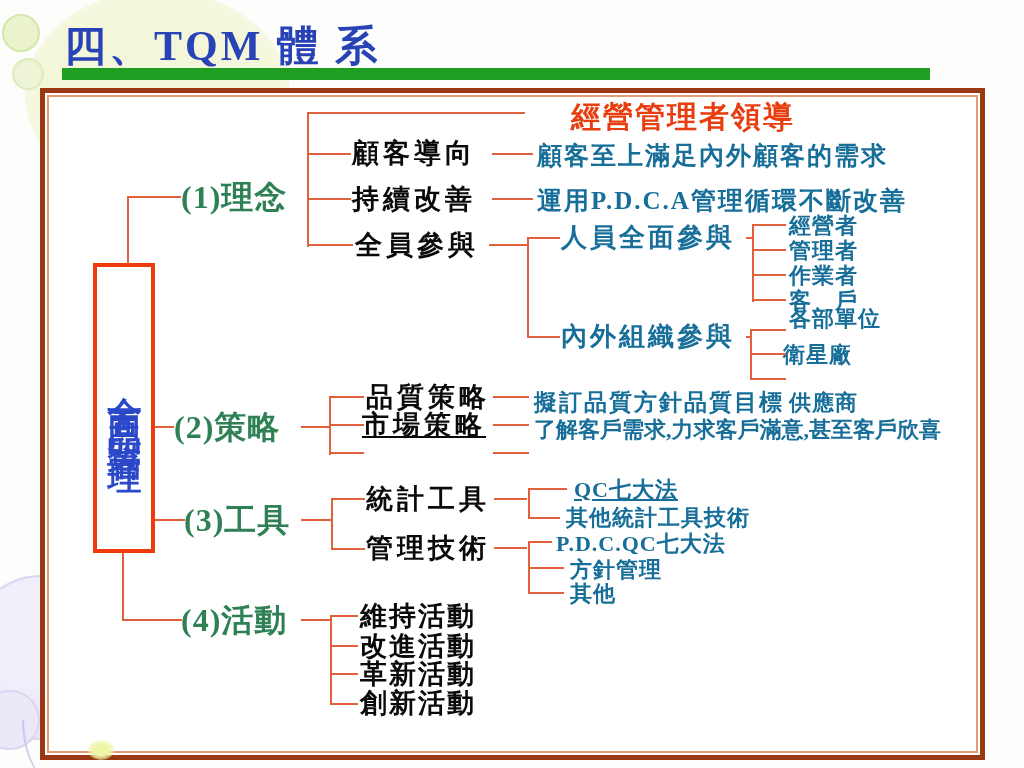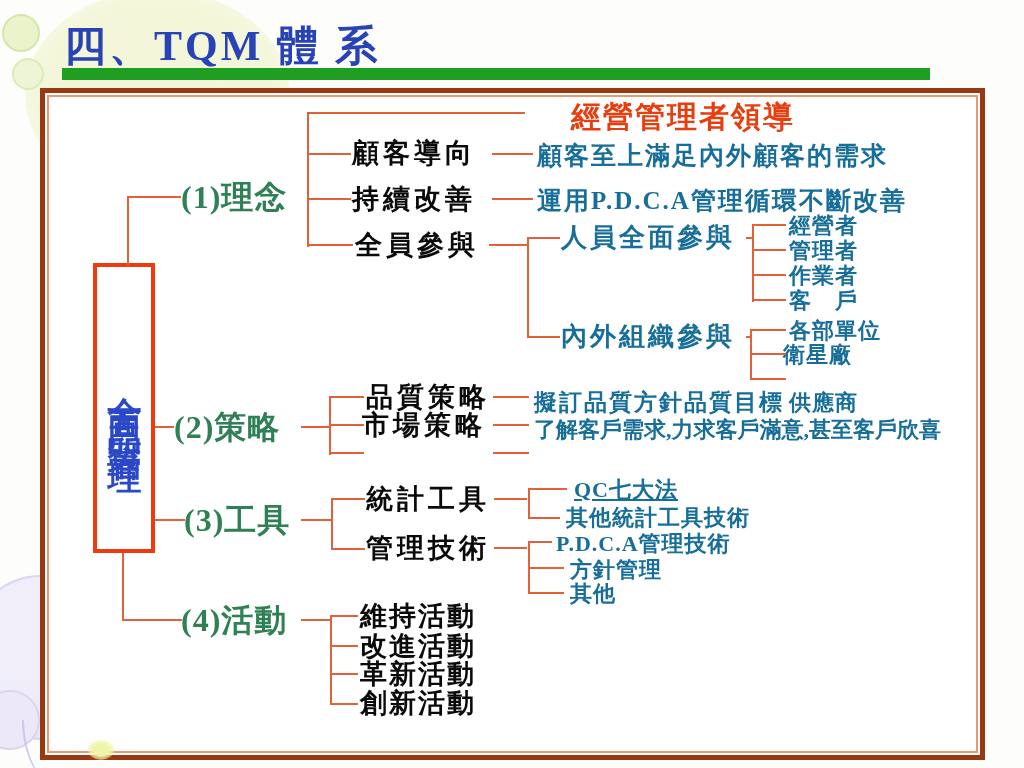--- a/index.html
+++ b/index.html
@@ -84,34 +84,34 @@
   <div class="teal t25" style="left:537px;top:142px;">顧客至上滿足內外顧客的需求</div>
   <div class="blabel" style="left:352px;top:186px;">持續改善</div>
   <div class="teal t25" style="left:537px;top:187px;">運用P.D.C.A管理循環不斷改善</div>
   <div class="blabel" style="left:355px;top:232px;">全員參與</div>
   <div class="teal t26" style="left:561px;top:323px;">內外組織參與</div>
   <div class="teal t26" style="left:561px;top:224px;">人員全面參與</div>
   <div class="teal t22" style="left:789px;top:214px;">經營者</div>
   <div class="teal t22" style="left:789px;top:239px;">管理者</div>
   <div class="teal t22" style="left:789px;top:264px;">作業者</div>
   <div class="teal t22" style="left:789px;top:289px;">客　戶</div>
-  <div class="teal t22" style="left:789px;top:319px;">各部單位</div>
+  <div class="teal t22" style="left:789px;top:307px;">各部單位</div>
   <div class="teal t22" style="left:783px;top:343px;">衛星廠</div>
   <div class="teal t22" style="left:789px;top:367px;margin-top:24px;">供應商</div>
 
   <div class="blabel" style="left:366px;top:384px;">品質策略</div>
   <div class="teal t23" style="left:534px;top:390px;">擬訂品質方針品質目標</div>
-  <div class="blabel" style="left:362px;top:412px;">市場策略</div>
+  <div class="blabel" style="left:362px;top:412px;text-decoration:underline;">市場策略</div>
   <div class="teal t22n" style="left:534px;top:418px;">了解客戶需求,力求客戶滿意,甚至客戶欣喜</div>
 
   <div class="blabel" style="left:366px;top:486px;">統計工具</div>
   <div class="teal t22" style="left:574px;top:478px;text-decoration:underline;">QC七大法</div>
   <div class="teal t22" style="left:566px;top:506px;">其他統計工具技術</div>
   <div class="blabel" style="left:366px;top:535px;">管理技術</div>
-  <div class="teal t22" style="left:556px;top:532px;">P.D.C.A管理技術</div>
+  <div class="teal t22" style="left:556px;top:532px;">P.D.C.QC七大法</div>
   <div class="teal t22" style="left:570px;top:558px;">方針管理</div>
   <div class="teal t22" style="left:570px;top:582px;">其他</div>
 
   <div class="blabel tight" style="left:360px;top:603px;">維持活動</div>
   <div class="blabel tight" style="left:360px;top:633px;">改進活動</div>
   <div class="blabel tight" style="left:360px;top:661px;">革新活動</div>
   <div class="blabel tight" style="left:360px;top:690px;">創新活動</div>
 
   <div class="line" style="left:127px;top:197px;width:2px;height:68px;"></div>
   <div class="line" style="left:127px;top:196px;width:54px;height:2px;"></div>

